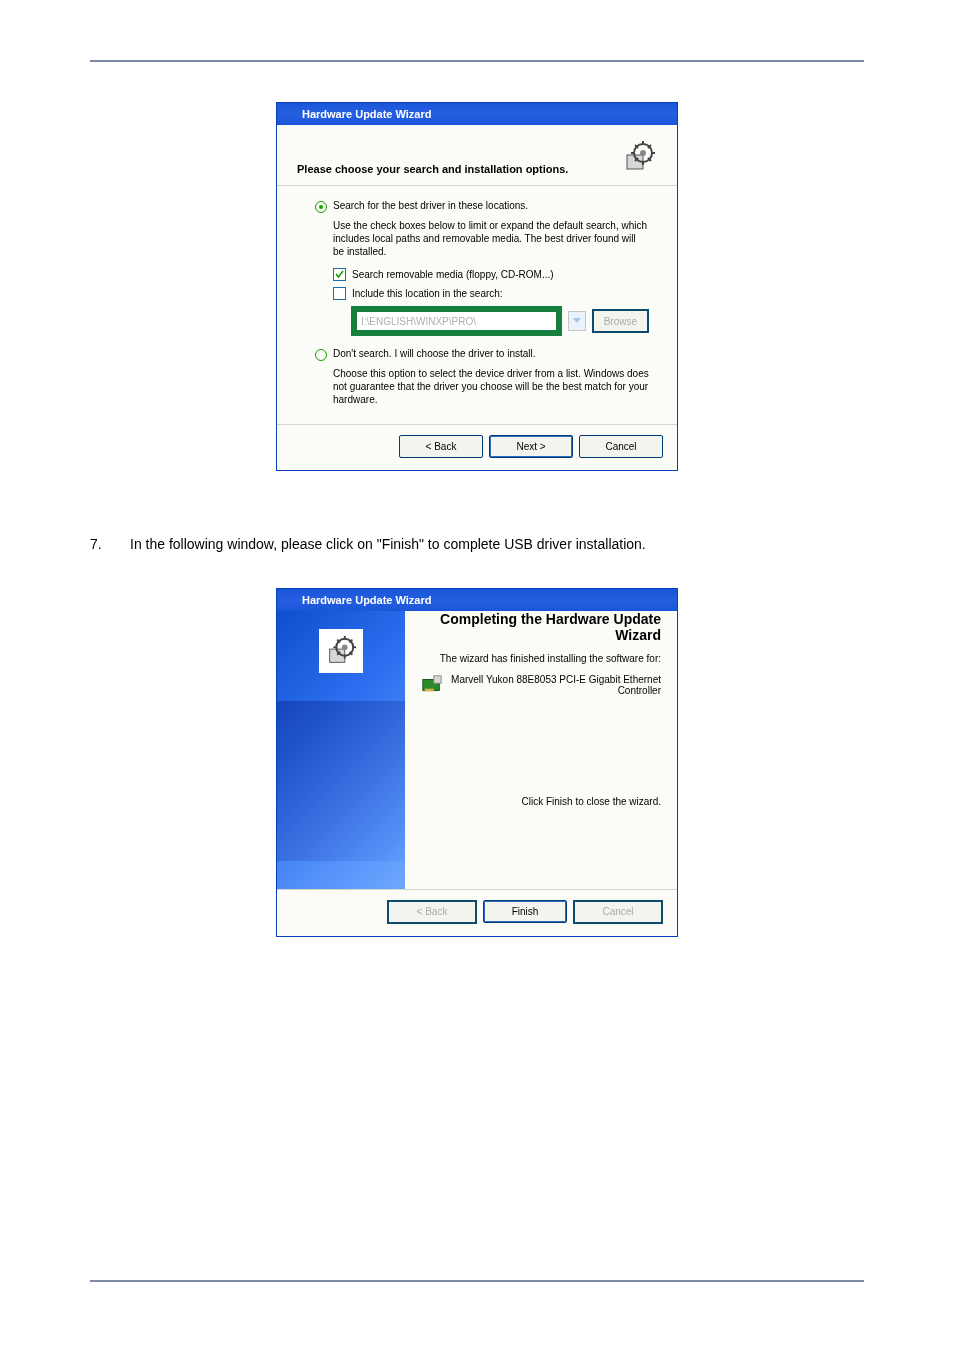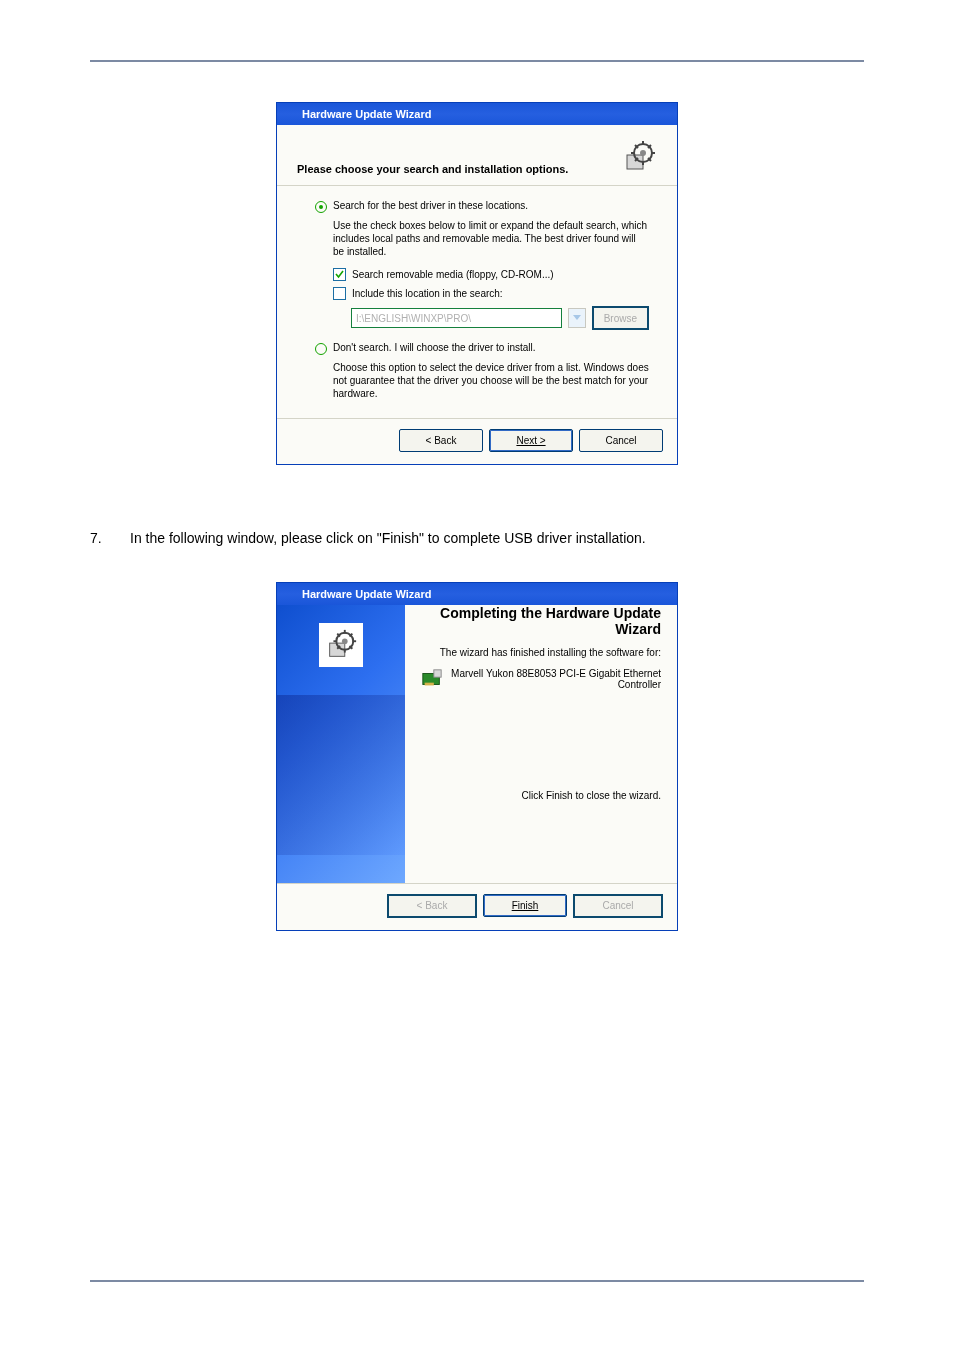--- a/index.html
+++ b/index.html
@@ -17,26 +17,26 @@
   .radio-row{display:flex;align-items:flex-start;gap:6px;margin-bottom:6px;}
   .radio-dot{width:10px;height:10px;border:1px solid #13a300;border-radius:50%;display:flex;align-items:center;justify-content:center;flex:0 0 10px;margin-top:1px;}
   .radio-dot.selected::after{content:"";width:4px;height:4px;border-radius:50%;background:#13a300;display:block;}
   .sub-block{margin-left:18px;margin-bottom:10px;}
   .desc{font-size:10px;margin-bottom:10px;line-height:1.3;}
   .check-row{display:flex;align-items:center;gap:6px;margin-bottom:6px;}
   .checkbox{width:11px;height:11px;border:1px solid #1c6ea4;background:#fff;display:flex;align-items:center;justify-content:center;flex:0 0 11px;}
   .checkbox.checked svg{display:block;}
   .checkbox svg{display:none;}
   .path-row{display:flex;gap:6px;margin:6px 0 0 18px;align-items:center;}
-  .path-input{flex:1;height:18px;border:1px solid #15803d;background:#fff;font-size:10px;color:#b0b0b0;padding:0 4px;display:flex;align-items:center;}
+  .path-input{flex:1;height:18px;border:6px solid #15803d;background:#fff;font-size:10px;color:#b0b0b0;padding:0 4px;display:flex;align-items:center;}
   .dd-arrow{width:16px;height:18px;border:1px solid #c8c8c0;background:#eaf3fb;display:flex;align-items:center;justify-content:center;}
   .btn-disabled{height:20px;border:2px solid #0c4a6e;background:#f4f4ee;color:#aaa;font-size:10px;padding:0 10px;display:flex;align-items:center;}
   .w1-buttons{display:flex;justify-content:flex-end;gap:6px;padding:10px 14px 12px 14px;background:#fbfbf7;}
   .btn{height:21px;min-width:66px;border:1px solid #003c74;background:#f4f4ee;font-size:10px;display:flex;align-items:center;justify-content:center;border-radius:2px;padding:0 8px;}
-  .btn.default{box-shadow:0 0 0 1px #316ac5 inset;text-decoration:underline;}
+  .btn.default{box-shadow:0 0 0 1px #316ac5 inset;}
   .step-text{font-size:14px;line-height:1.9;text-align:justify;margin:0 0 30px 0;display:flex;}
   .step-num{width:40px;flex:0 0 40px;}
   .step-body{flex:1;}
   .wizard2{width:400px;margin:0 auto;border:1px solid #063fb8;background:#fff;}
   .w2-body{display:flex;background:#fbfbf7;}
   .w2-side{width:128px;background:linear-gradient(135deg,#0f4fcf 0%,#2d6ff0 40%,#6ea8ff 100%);display:flex;align-items:flex-start;justify-content:center;padding-top:18px;flex:0 0 128px;height:260px;position:relative;}
   .w2-side-shape{position:absolute;left:0;right:0;top:90px;height:160px;background:linear-gradient(135deg,rgba(15,50,160,.6),rgba(80,140,255,.3));}
   .w2-side-corner{width:44px;height:44px;background:#fff;display:flex;align-items:center;justify-content:center;position:relative;z-index:2;}
   .w2-main{flex:1;padding:0 16px 8px 16px;font-size:10px;text-align:right;}
   .w2-title{font-size:14px;font-weight:bold;margin-bottom:4px;}

